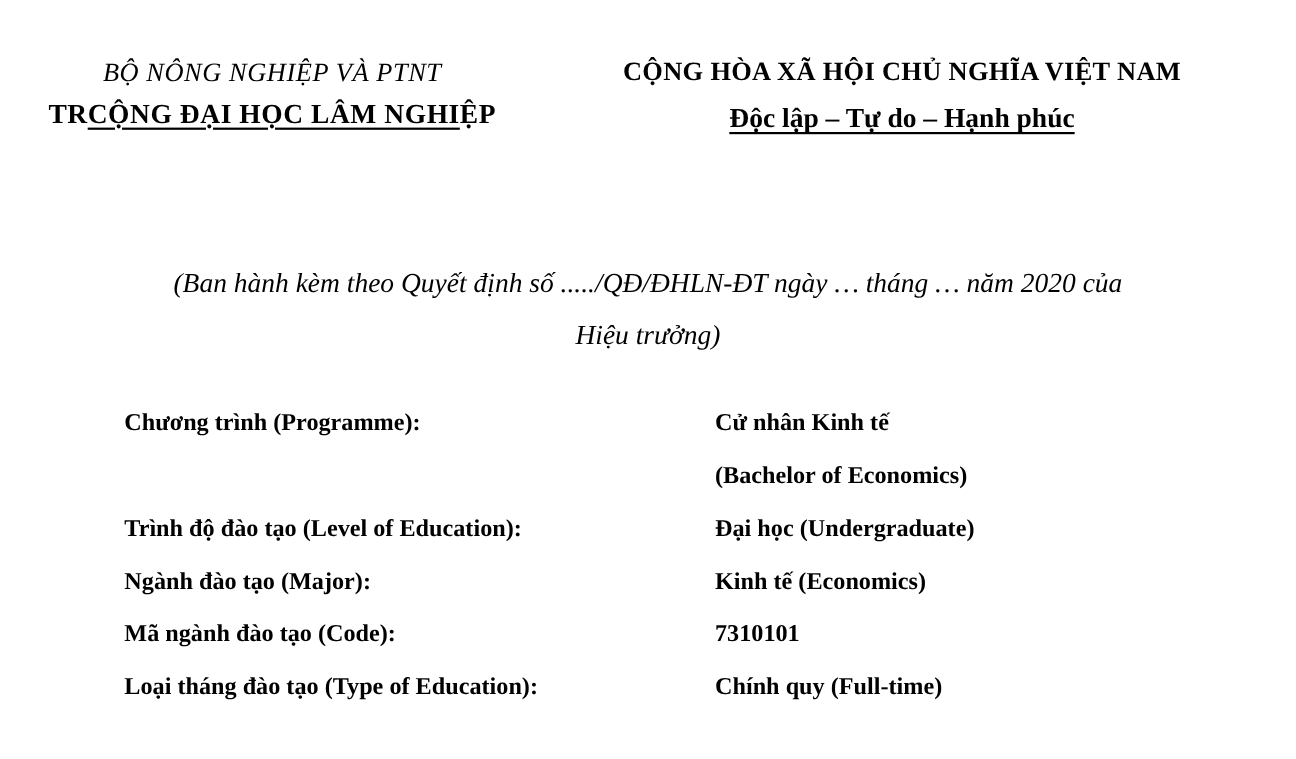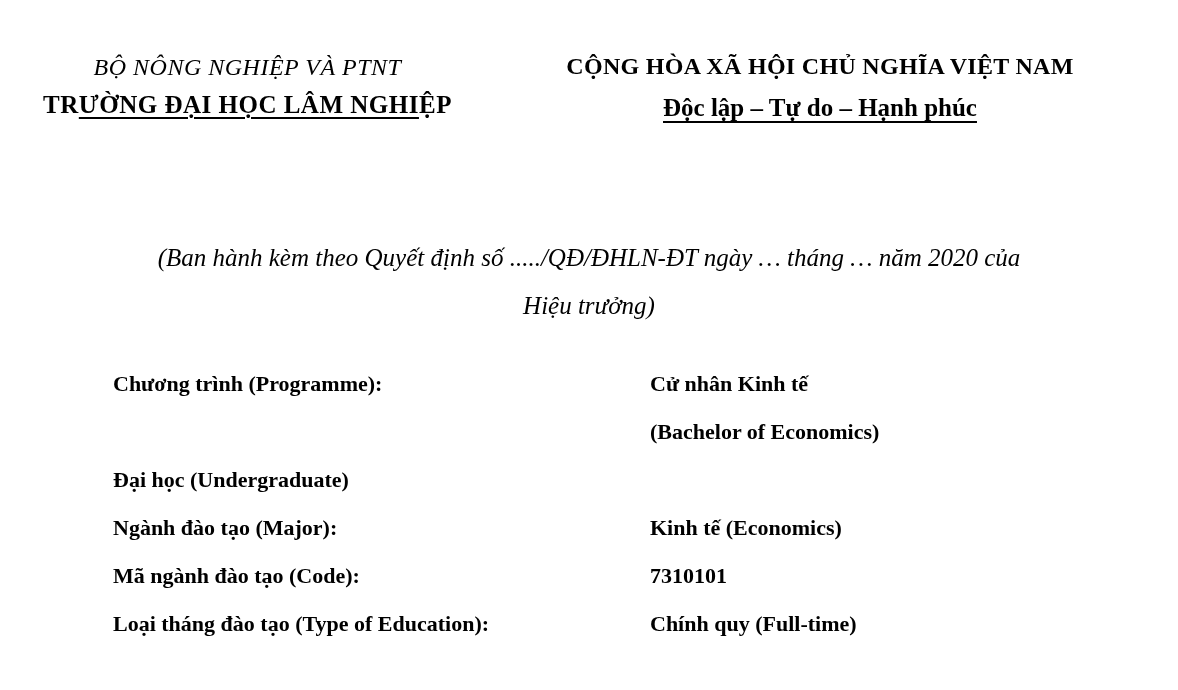--- a/index.html
+++ b/index.html
@@ -101,21 +101,21 @@
   .fields .label { width: 537px; flex: 0 0 537px; }
   .fields .value { flex: 1; }
 </style>
 </head>
 <body>
 
 <div class="page">
 
   <div class="hdr-left">
     <div class="line1">BỘ NÔNG NGHIỆP VÀ PTNT</div>
-    <div class="line2"><span>TR</span><span class="ul">ƯỜNG ĐẠI HỌC LÂM NGHI</span><span>ỆP</span></div>
+    <div class="line2"><span>TR</span><span class="ul">CỘNG ĐẠI HỌC LÂM NGHI</span><span>ỆP</span></div>
   </div>
 
   <div class="hdr-right">
     <div class="line1">CỘNG HÒA XÃ HỘI CHỦ NGHĨA VIỆT NAM</div>
     <div class="line2">Độc lập – Tự do – Hạnh phúc</div>
   </div>
 
 
   <div class="issuance">
     <div>(Ban hành kèm theo Quyết định số ...../QĐ/ĐHLN-ĐT ngày … tháng … năm 2020 của</div>
@@ -126,20 +126,21 @@
 
     <div class="row">
       <div class="label">Chương trình (Programme):</div>
       <div class="value">
         <div>Cử nhân Kinh tế</div>
         <div>(Bachelor of Economics)</div>
       </div>
     </div>
 
     <div class="row">
+      <div class="label">Trình độ đào tạo (Level of Education):</div>
       <div class="value">Đại học (Undergraduate)</div>
     </div>
 
     <div class="row">
       <div class="label">Ngành đào tạo (Major):</div>
       <div class="value">Kinh tế (Economics)</div>
     </div>
 
     <div class="row">
       <div class="label">Mã ngành đào tạo (Code):</div>

